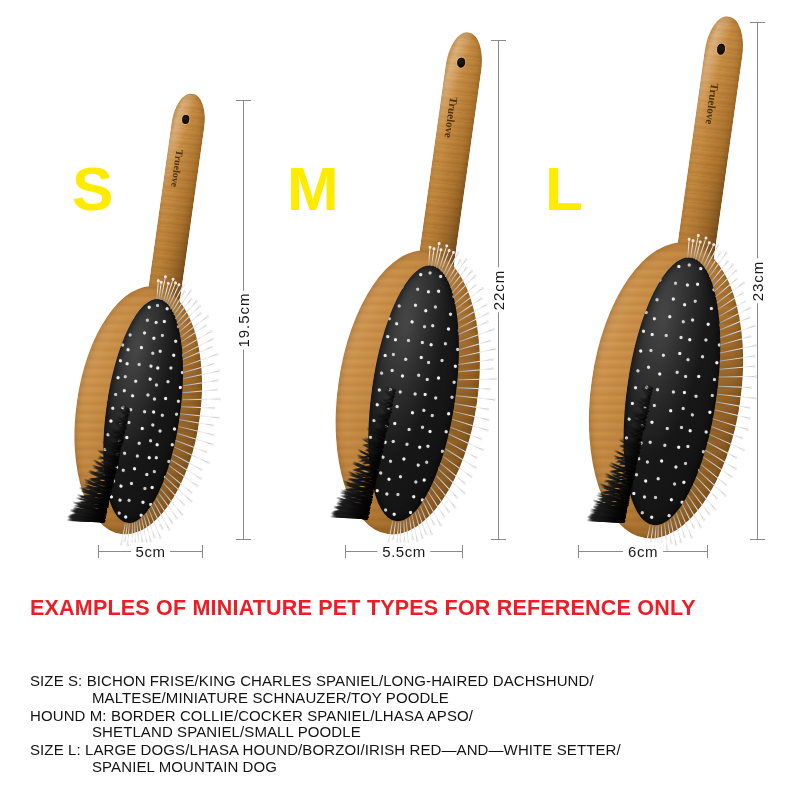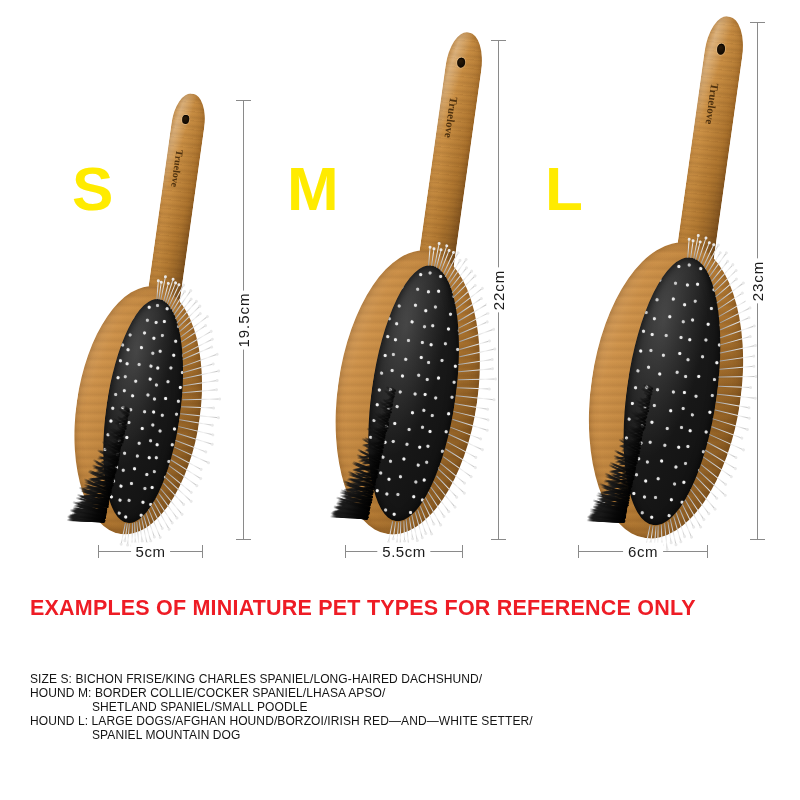--- a/index.html
+++ b/index.html
@@ -177,21 +177,21 @@
     color:#ee1c25;
     letter-spacing:.2px;
     white-space:nowrap;
   }
   .rec-title{
     position:absolute;left:30px;top:641px;
     font-size:16.5px;color:#141414;letter-spacing:.3px;white-space:nowrap;
   }
   .size-list{
     position:absolute;left:30px;top:673px;width:760px;
-    font-size:12px;color:#141414;letter-spacing:.1px;
+    font-size:15px;color:#141414;letter-spacing:.1px;
   }
   .size-row{margin-bottom:1px;}
   .size-row .l1{white-space:nowrap;line-height:1.12;}
   .size-row .l2{white-space:nowrap;line-height:1.12;padding-left:62px;}
 </style>
 </head>
 <body>
 
 <div id="page">
 
@@ -1191,24 +1191,25 @@
     </div>
 
   </div>
 
   <div class="headline">EXAMPLES OF MINIATURE PET TYPES FOR REFERENCE ONLY</div>
 
 
   <div class="size-list">
     <div class="size-row">
       <div class="l1">SIZE S: BICHON FRISE/KING CHARLES SPANIEL/LONG-HAIRED DACHSHUND/</div>
+      <div class="l2">MALTESE/MINIATURE SCHNAUZER/TOY POODLE</div>
     </div>
     <div class="size-row">
       <div class="l1">HOUND M: BORDER COLLIE/COCKER SPANIEL/LHASA APSO/</div>
       <div class="l2">SHETLAND SPANIEL/SMALL POODLE</div>
     </div>
     <div class="size-row">
-      <div class="l1">HOUND L:  LARGE DOGS/AFGHAN HOUND/BORZOI/IRISH RED—AND—WHITE SETTER/</div>
+      <div class="l1">SIZE L:  LARGE DOGS/LHASA HOUND/BORZOI/IRISH RED—AND—WHITE SETTER/</div>
       <div class="l2">SPANIEL MOUNTAIN DOG</div>
     </div>
   </div>
 
 </div>
 
 </body></html>

